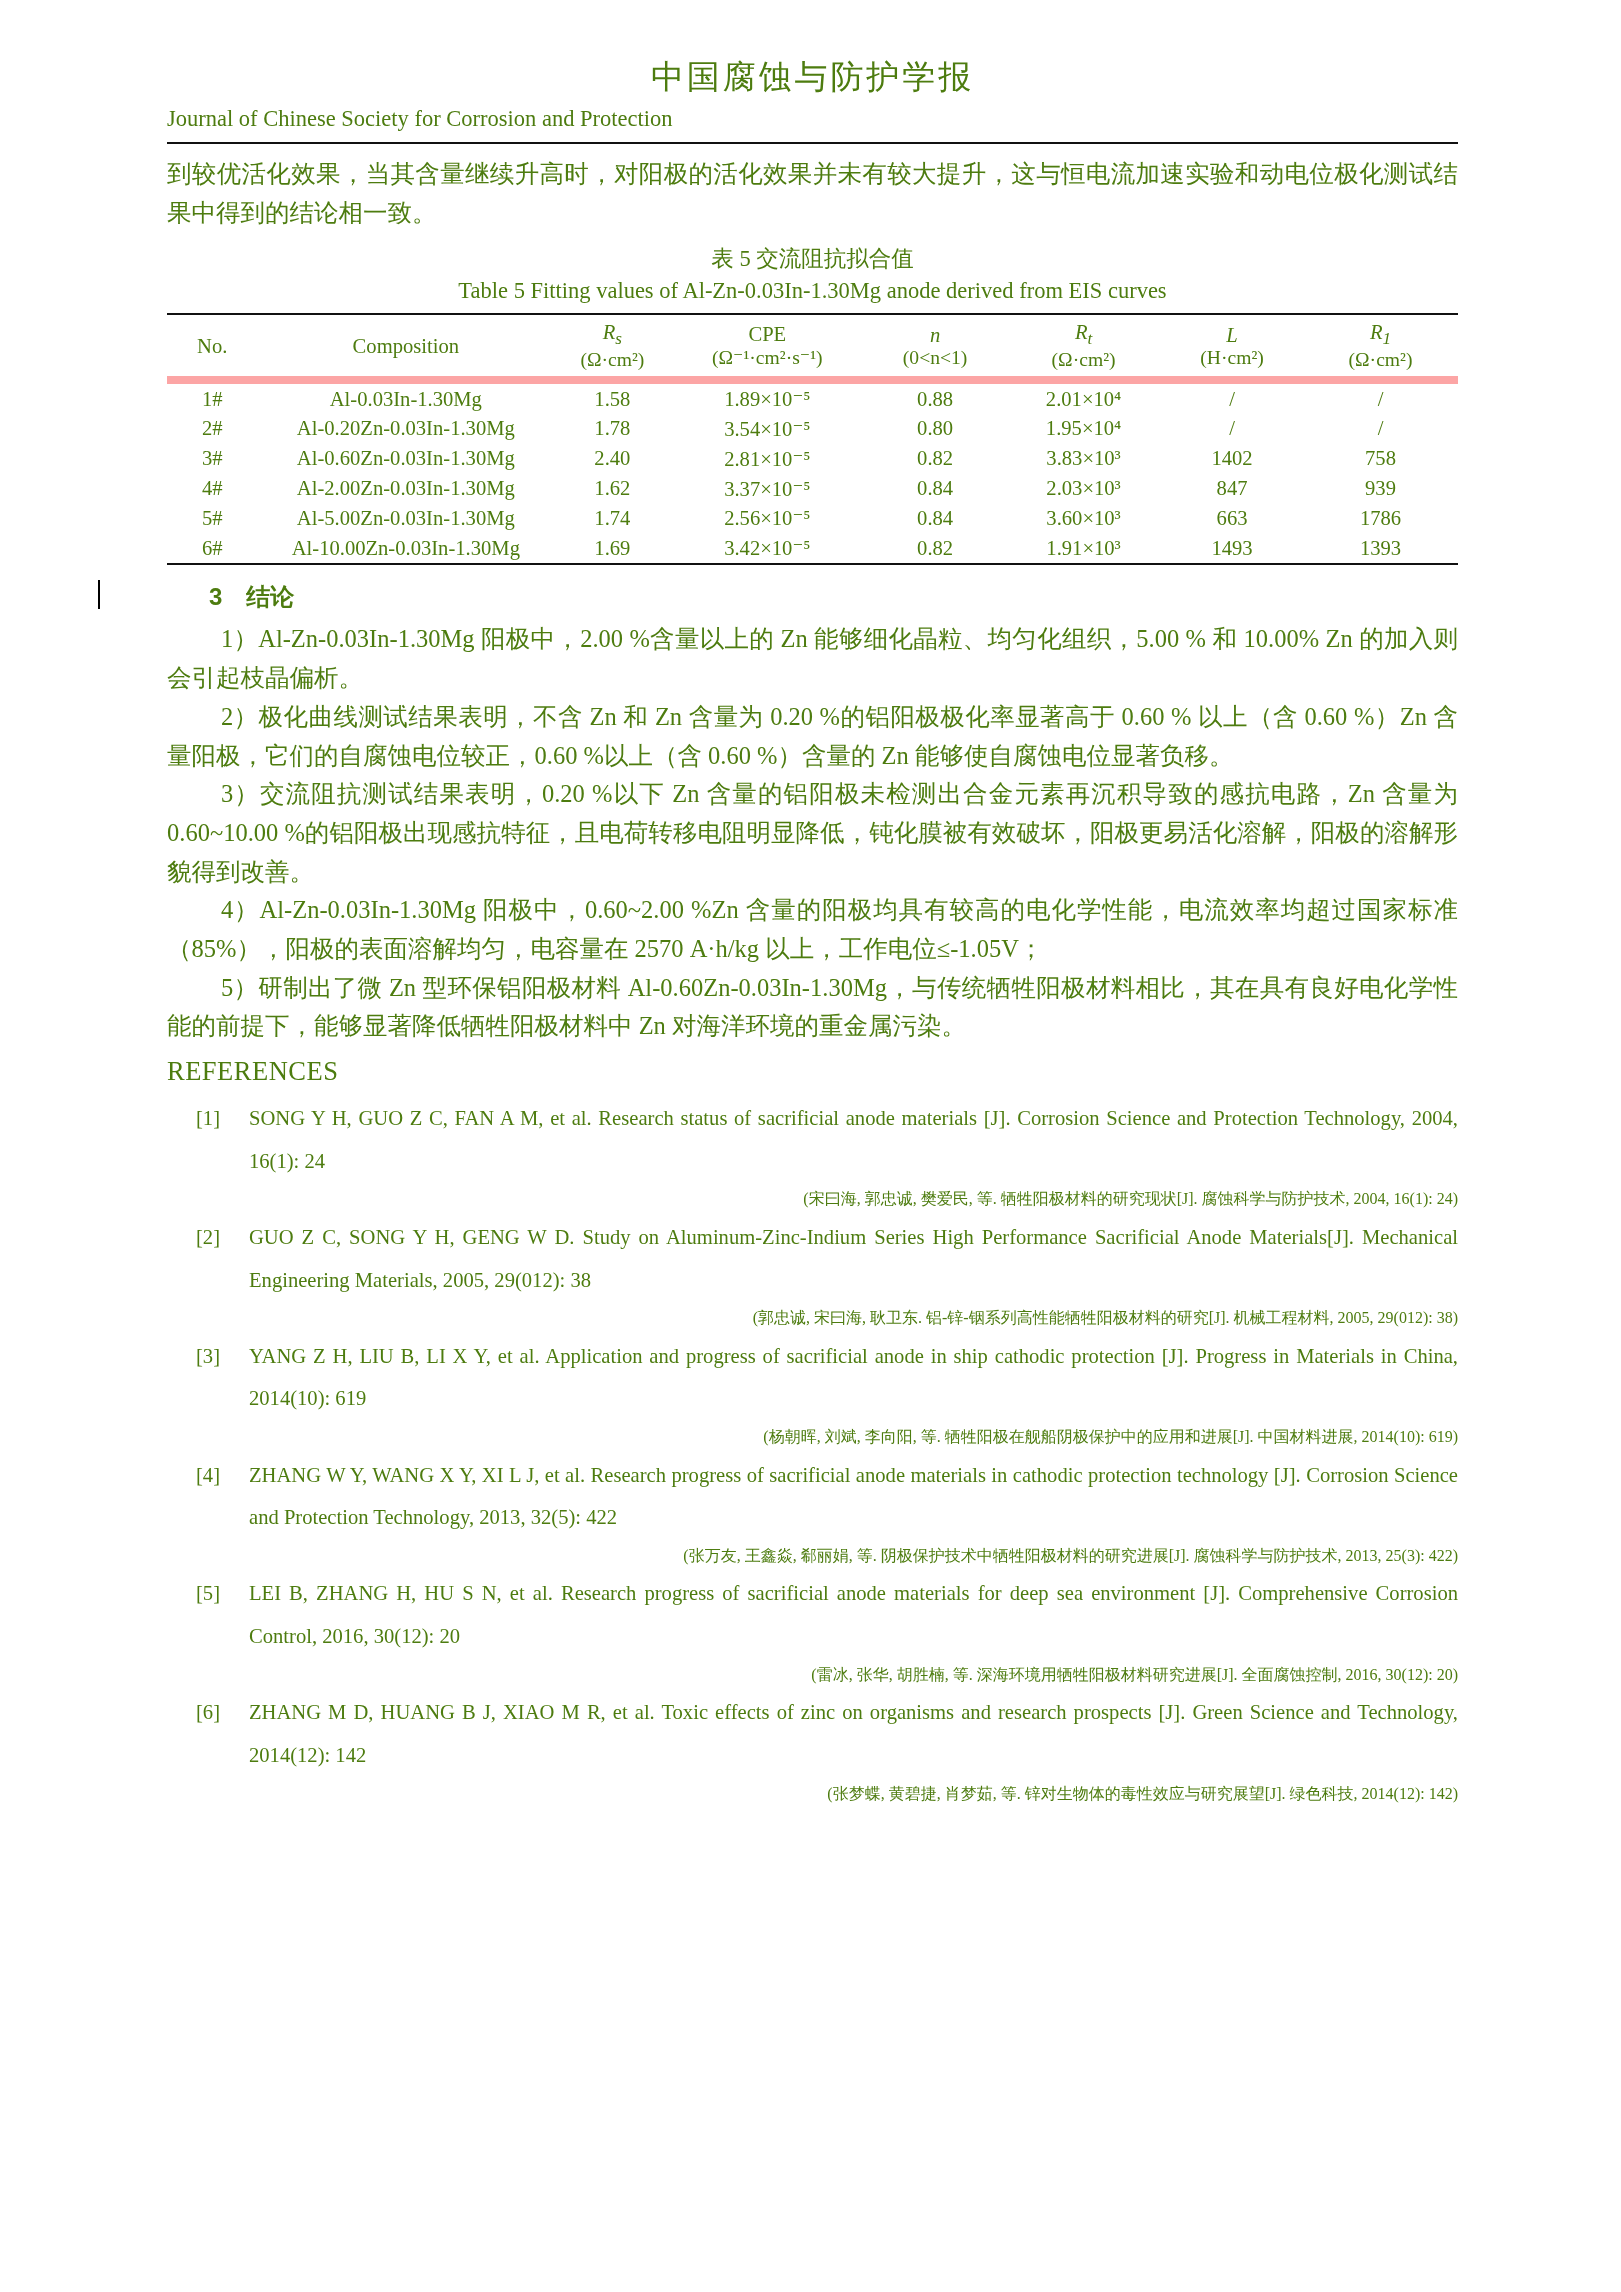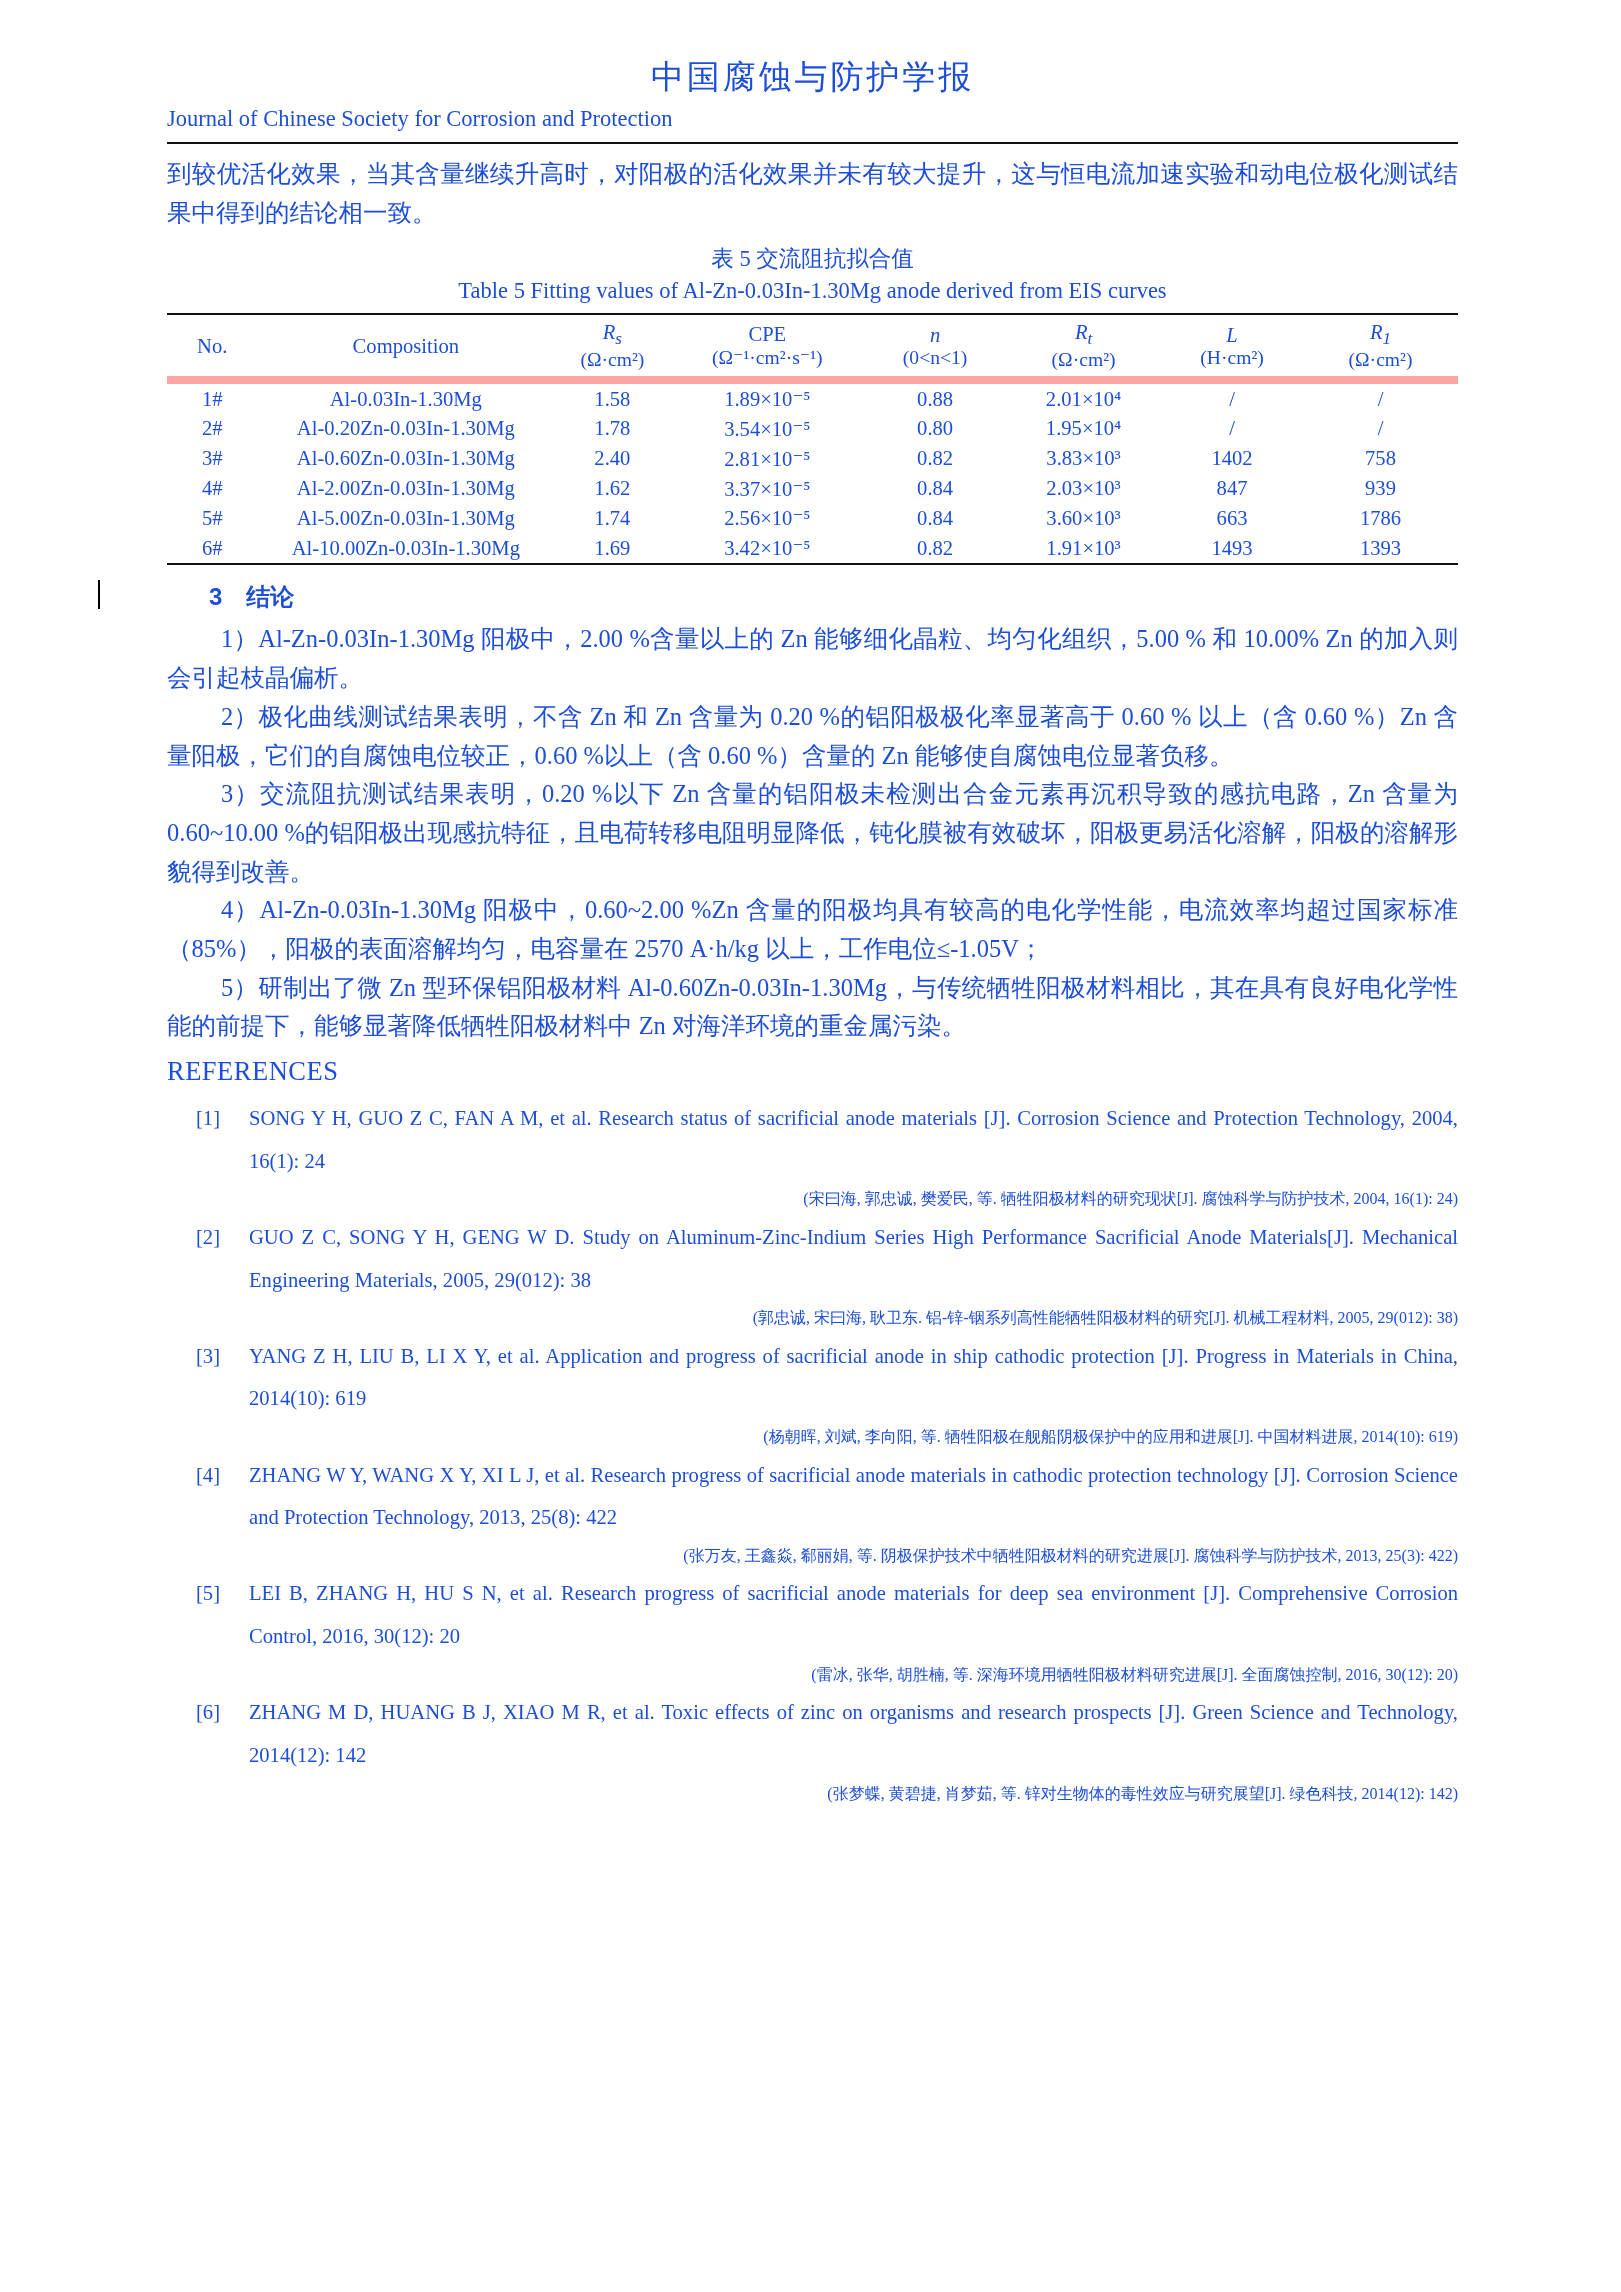--- a/index.html
+++ b/index.html
@@ -1,20 +1,20 @@
 <!DOCTYPE html>
 <html><head>
 <meta charset="utf-8">
 <title>Paper Page</title>
 <style>
   * { margin:0; padding:0; box-sizing:border-box; }
   html,body { background:#ffffff; }
   .page {
     width:1621px; min-height:2293px; background:#ffffff; position:relative;
-    padding:55px 163px 39px 167px; color:#1d4ed8;
+    padding:55px 163px 39px 167px; color:#4d7c0f;
     font-family:"Liberation Serif","DejaVu Serif",serif;
   }
   .jt-zh { text-align:center; font-size:33px; letter-spacing:2.9px; font-weight:normal; }
   .jt-en { font-size:22.5px; margin-top:5.9px; }
   .head-rule { border:none; border-top:2px solid #111; margin-top:9.8px; }
   .body-par { font-size:24.5px; line-height:1.58; text-align:justify; }
   .intro { margin-top:11.8px; }
   .indent { text-indent:2.2em; }
   .cap-zh { text-align:center; font-size:22.5px; margin-top:9.8px; }
   .cap-en { text-align:center; font-size:22.5px; margin-top:3.9px;font-family:Liberation Serif, serif; }
@@ -192,21 +192,21 @@
       <div class="ref">
         <div class="ref-idx">[3]</div>
         <div class="ref-body">
           <div class="ref-en">YANG Z H, LIU B, LI X Y, et al. Application and progress of sacrificial anode in ship cathodic protection [J]. Progress in Materials in China, 2014(10): 619</div>
           <div class="ref-zh">(杨朝晖, 刘斌, 李向阳, 等. 牺牲阳极在舰船阴极保护中的应用和进展[J]. 中国材料进展, 2014(10): 619)</div>
         </div>
       </div>
       <div class="ref">
         <div class="ref-idx">[4]</div>
         <div class="ref-body">
-          <div class="ref-en">ZHANG W Y, WANG X Y, XI L J, et al. Research progress of sacrificial anode materials in cathodic protection technology [J]. Corrosion Science and Protection Technology, 2013, 25(8): 422</div>
+          <div class="ref-en">ZHANG W Y, WANG X Y, XI L J, et al. Research progress of sacrificial anode materials in cathodic protection technology [J]. Corrosion Science and Protection Technology, 2013, 32(5): 422</div>
           <div class="ref-zh">(张万友, 王鑫焱, 郗丽娟, 等. 阴极保护技术中牺牲阳极材料的研究进展[J]. 腐蚀科学与防护技术, 2013, 25(3): 422)</div>
         </div>
       </div>
       <div class="ref">
         <div class="ref-idx">[5]</div>
         <div class="ref-body">
           <div class="ref-en">LEI B, ZHANG H, HU S N, et al. Research progress of sacrificial anode materials for deep sea environment [J]. Comprehensive Corrosion Control, 2016, 30(12): 20</div>
           <div class="ref-zh">(雷冰, 张华, 胡胜楠, 等. 深海环境用牺牲阳极材料研究进展[J]. 全面腐蚀控制, 2016, 30(12): 20)</div>
         </div>
       </div>

